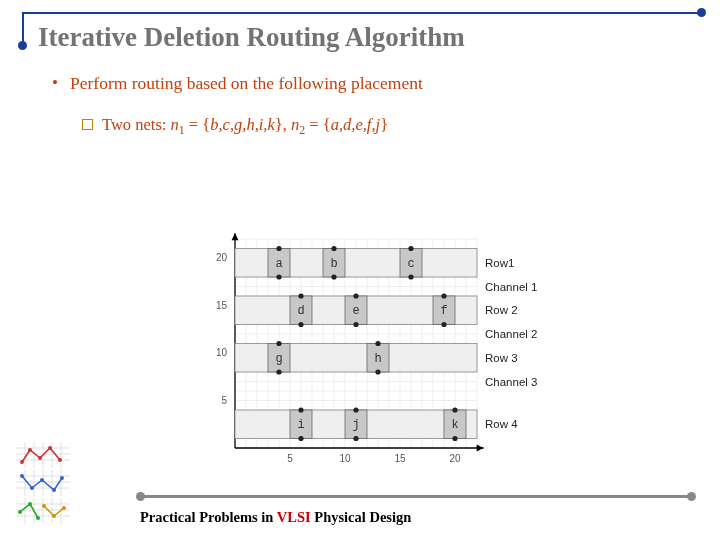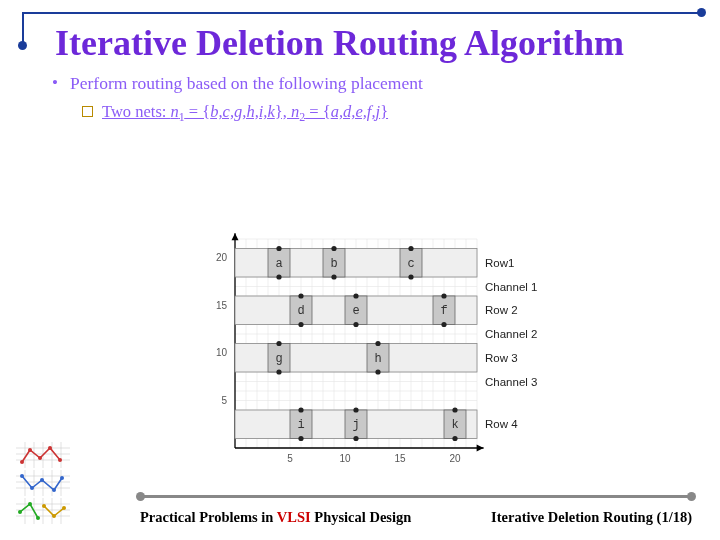--- a/index.html
+++ b/index.html
@@ -22,34 +22,34 @@
   }
   .frame-dot {
     position: absolute;
     width: 9px; height: 9px; border-radius: 50%;
     background: #1a3c9a;
   }
   .frame-dot.tr { top: 8px; right: 14px; }
   .frame-dot.bl { top: 41px; left: 18px; }
   .title {
     position: absolute;
-    top: 22px; left: 55px;
-    font-size: 36px;
-    color: #6d28d9;
+    top: 22px; left: 38px;
+    font-size: 27px;
+    color: #737373;
   }
   .content {
     position: absolute;
     top: 70px; left: 48px; right: 30px;
-    font-size: 17.5px; color: #8b5cf6;
+    font-size: 17.5px; color: #c2410c;
     line-height: 1.55;
   }
   .bullet-l1 { position: relative; padding-left: 22px; }
   .bullet-l1::before { content: "•"; position: absolute; left: 4px; top: 0; font-size: 17px; }
   .bullets-l2 { margin-left: 32px; font-size: 16.5px; }
-  .bullet-l2 { position: relative; padding-left: 22px; margin-top: 2px; text-decoration: underline; }
+  .bullet-l2 { position: relative; padding-left: 22px; margin-top: 15px; }
   .bullet-l2::before {
     content: ""; position: absolute; left: 2px; top: 7px;
     width: 9px; height: 9px; border: 1.2px solid #b88a00;
   }
   .sub { font-size: 0.72em; vertical-align: sub; }
   .ital { font-style: italic; }
   .diagram {
     position: absolute;
     top: 218px; left: 195px;
     width: 370px; height: 250px;
@@ -264,14 +264,13 @@
         <circle cx="48" cy="10" r="2"></circle>
       </g>
     </svg>
 </div>
 
 <div class="footer-line"></div>
 <div class="footer-text">
   <span>
     <span>Practical Problems in </span><span class="vlsi">VLSI</span><span> Physical Design</span>
   </span>
-  <span>Iterative Deletion Routing (1/18)</span>
 </div>
 
 </body></html>

